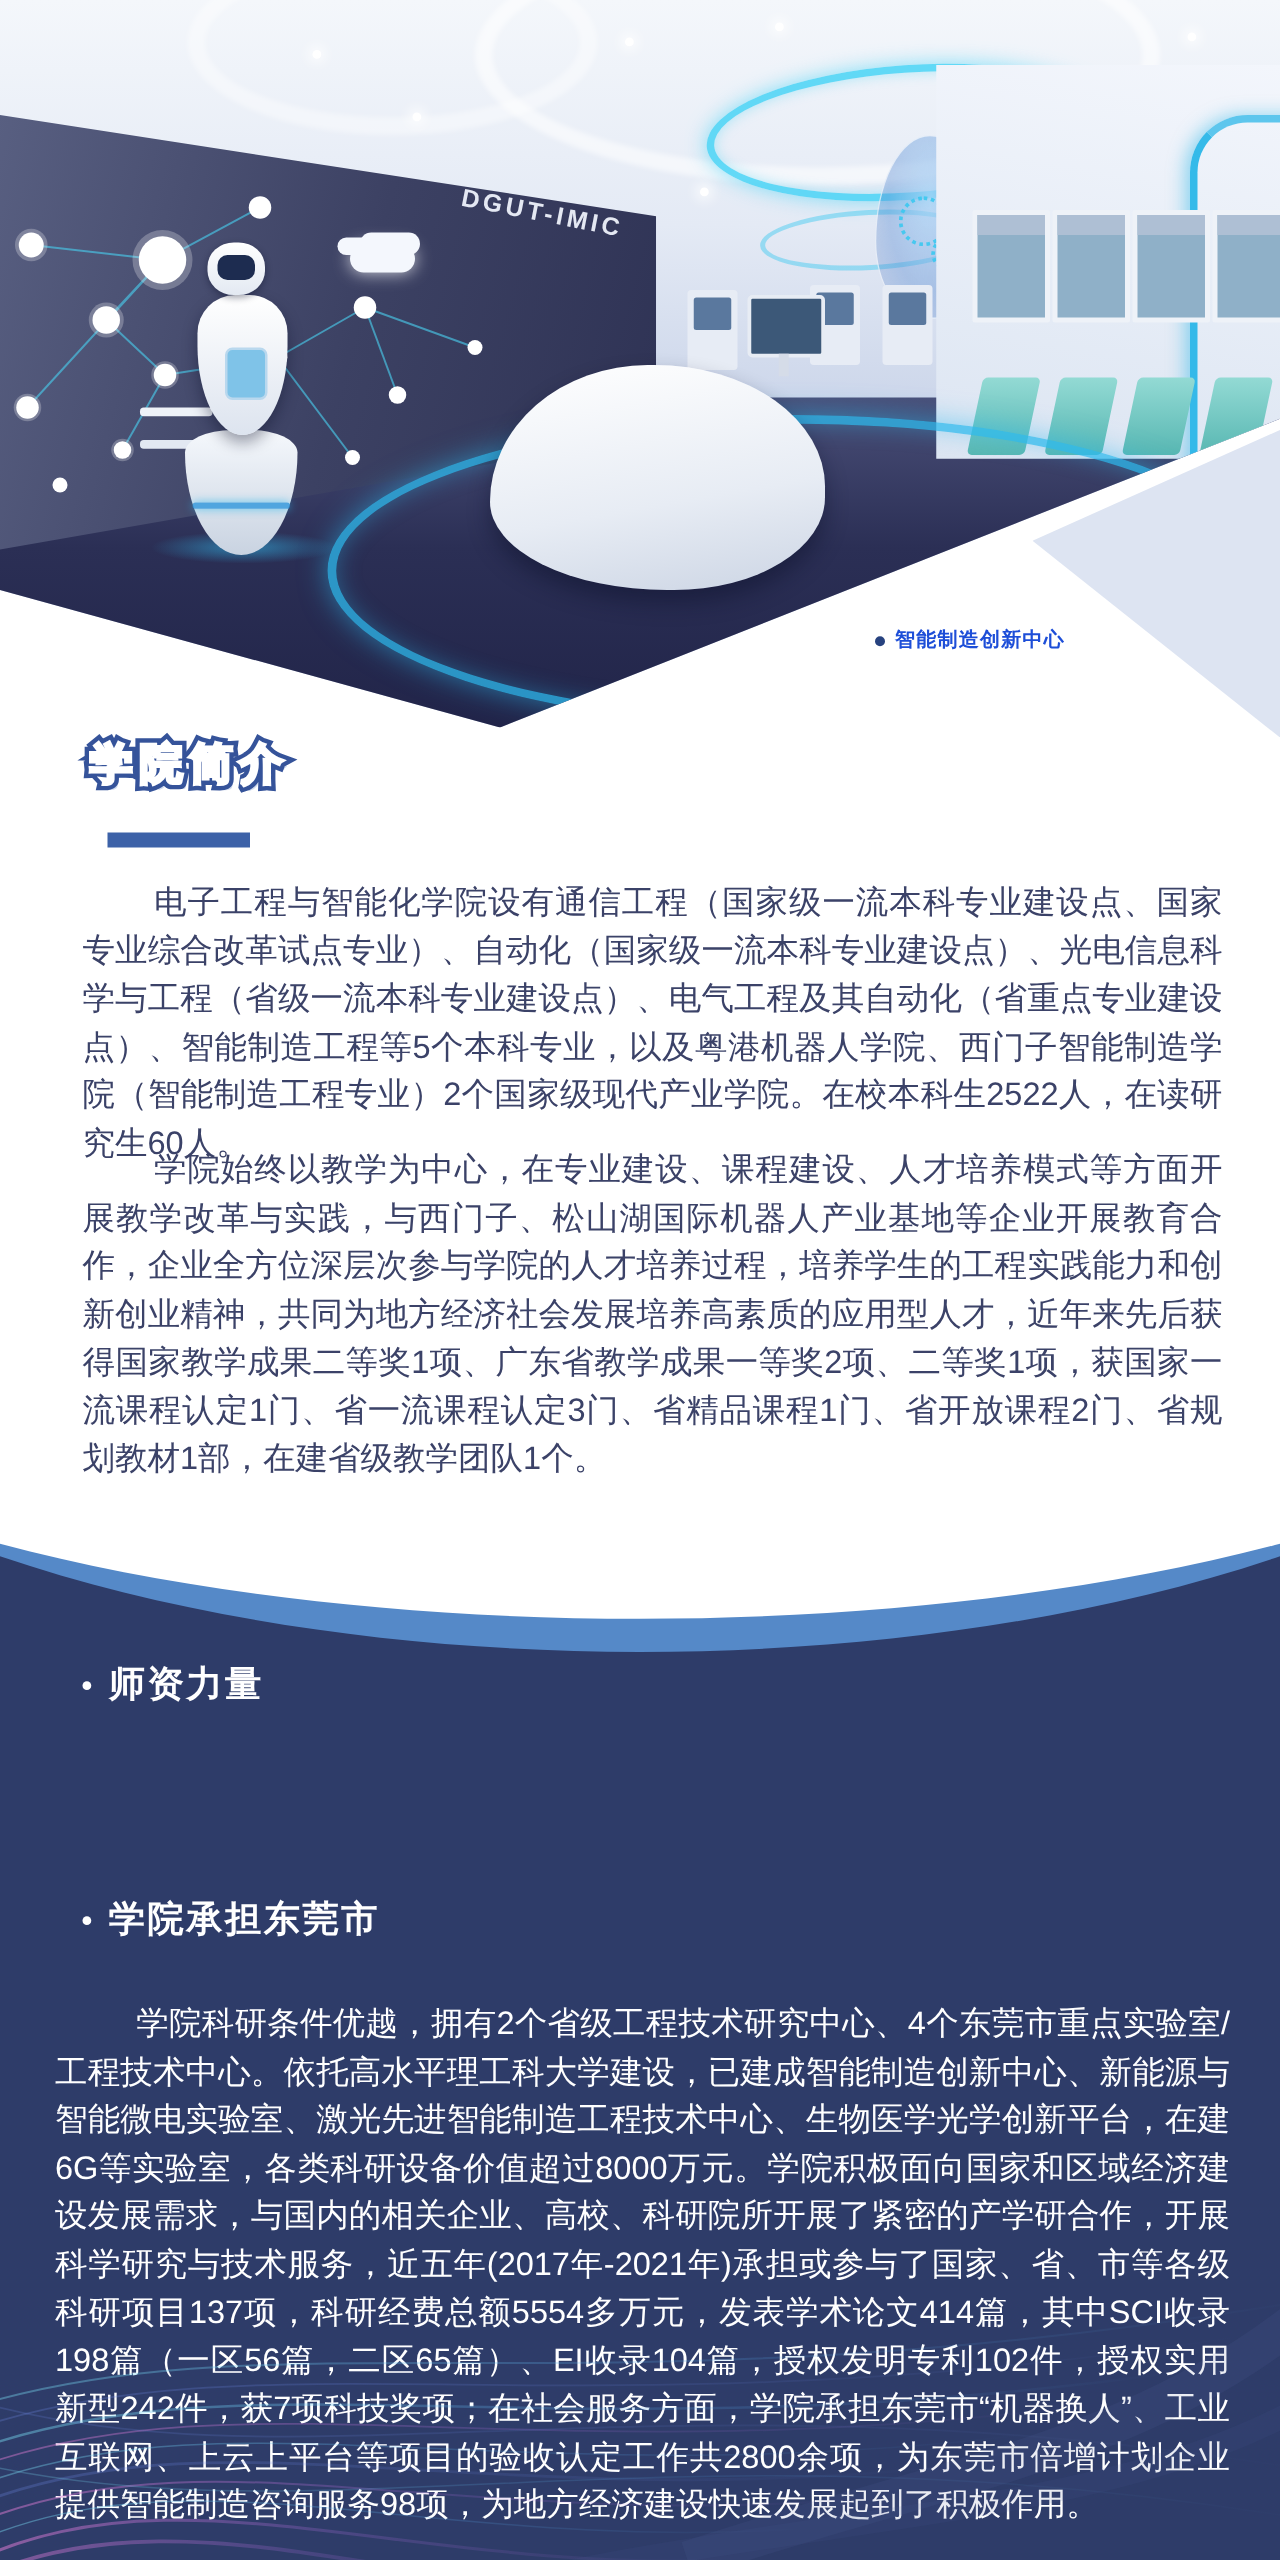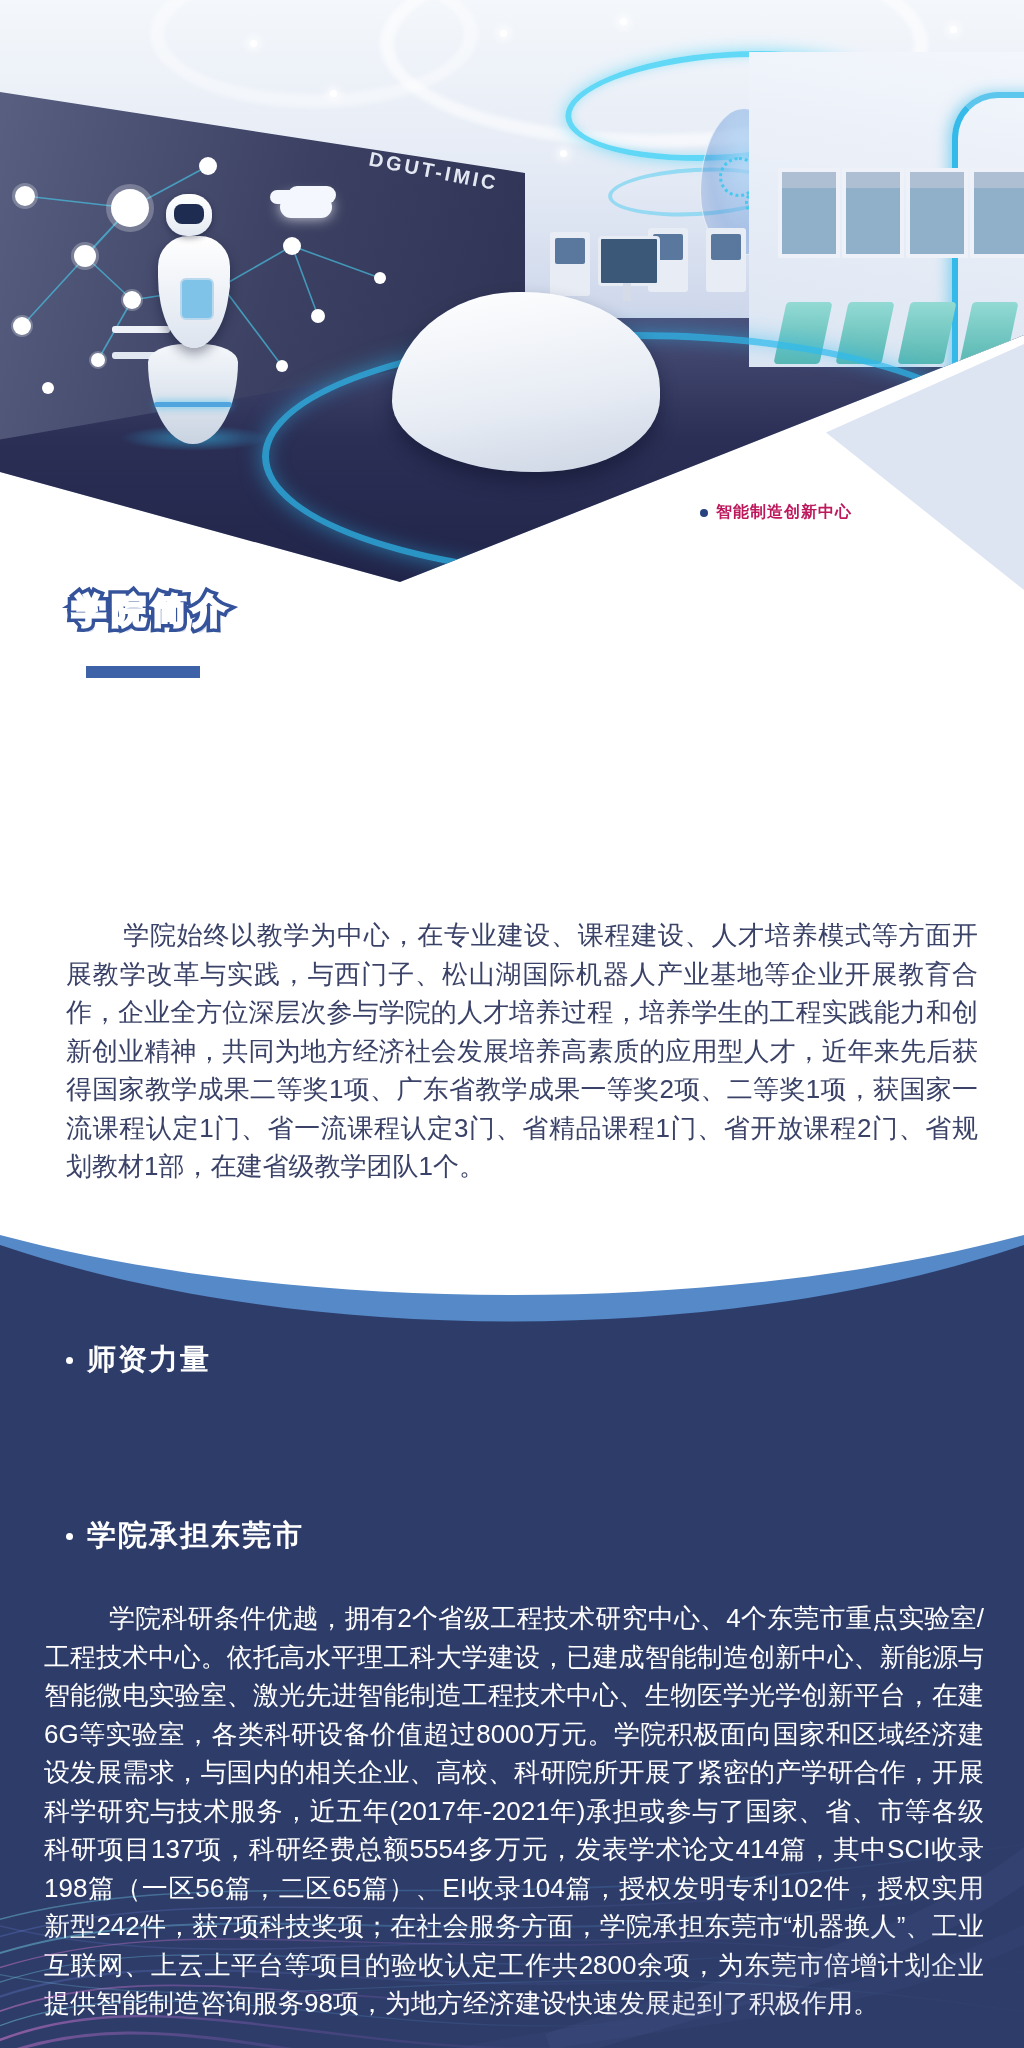--- a/index.html
+++ b/index.html
@@ -111,21 +111,21 @@
   .robot-base::after{content:"";position:absolute;left:6px;top:58px;right:6px;height:5px;border-radius:3px;background:rgba(45,150,220,.8);box-shadow:0 0 8px rgba(45,185,238,.8);}
   .robot-tray{position:absolute;left:112px;top:326px;width:58px;height:7px;border-radius:3px;background:#eef2f8;box-shadow:0 26px 0 #e2e8f2;}
   .robot-glow{position:absolute;left:120px;top:425px;width:150px;height:26px;border-radius:50%;background:radial-gradient(ellipse,rgba(50,190,240,.55) 0%,rgba(50,190,240,0) 70%);}
   
   .wedge{
     position:absolute;left:826px;top:344px;width:198px;height:246px;
     clip-path:polygon(100% 0,0 36%,100% 100%);background:#dde4f2;
   }
   
   .caption{position:absolute;left:700px;top:502px;display:flex;align-items:center;gap:8px;
-    color:#be185d;font-size:16px;font-weight:bold;letter-spacing:1px;justify-content:space-between;}
+    color:#1d4ed8;font-size:16px;font-weight:bold;letter-spacing:1px;justify-content:space-between;}
   .caption .dot{width:8px;height:8px;border-radius:50%;background:#27427f;}
   .title-wrap{position:absolute;left:72px;top:588px;height:64px;}
   .title-layer{font-size:34px;font-weight:bold;letter-spacing:6px;white-space:nowrap;}
   .title-back{color:#35539a;-webkit-text-stroke:10px #35539a;text-shadow:4px 5px 0 rgba(122,152,205,.35);}
   .title-front{position:absolute;left:0;top:0;color:#35539a;-webkit-text-stroke:3px #ffffff;}
   .title-underline{position:absolute;left:86px;top:666px;width:114px;height:12px;background:#3d62a8;}
   .intro-p{
     position:absolute;left:66px;width:912px;color:#3b4268;
     font-size:26px;line-height:38.5px;text-align:justify;text-indent:2.2em;
     font-weight:500;
@@ -134,21 +134,21 @@
   .p2{top:916px;}
   
   .navy{
     position:absolute;left:0;top:1220px;width:1024px;height:828px;
     background:#2e3c69;overflow:hidden;
   }
   .divider{position:absolute;left:0;top:0;width:1024px;height:110px;display:block;}
   .sec-heading{position:absolute;display:flex;align-items:center;gap:14px;color:#ffffff;}
   .sec-heading .hdot{width:7px;height:7px;border-radius:50%;background:#ffffff;}
   .sec-heading .htext{font-size:29px;font-weight:bold;letter-spacing:2px;}
-  .h1{left:66px;top:120px;}
+  .h1{left:66px;top:108px;}
   .h2{left:66px;top:296px;}
   .sec-body{
     position:absolute;left:44px;width:940px;color:#ffffff;
     font-size:26px;line-height:38.5px;text-align:justify;text-indent:2.5em;font-weight:500;
   }
   .b1{top:154px;}
   .b2{top:342px;margin-top:37px;}
   .streaks{position:absolute;left:0;bottom:0;width:1024px;height:370px;display:block;}
 </style>
 </head>
@@ -254,20 +254,21 @@
     <span class="dot"></span>
     <span>智能制造创新中心</span>
   </div>
 
   <div class="title-wrap">
     <div class="title-layer title-back">学院简介</div>
     <div class="title-layer title-front">学院简介</div>
   </div>
   <div class="title-underline"></div>
 
+  <div class="intro-p p1">电子工程与智能化学院设有通信工程（国家级一流本科专业建设点、国家专业综合改革试点专业）、自动化（国家级一流本科专业建设点）、光电信息科学与工程（省级一流本科专业建设点）、电气工程及其自动化（省重点专业建设点）、智能制造工程等5个本科专业，以及粤港机器人学院、西门子智能制造学院（智能制造工程专业）2个国家级现代产业学院。在校本科生2522人，在读研究生60人。</div>
   <div class="intro-p p2">学院始终以教学为中心，在专业建设、课程建设、人才培养模式等方面开展教学改革与实践，与西门子、松山湖国际机器人产业基地等企业开展教育合作，企业全方位深层次参与学院的人才培养过程，培养学生的工程实践能力和创新创业精神，共同为地方经济社会发展培养高素质的应用型人才，近年来先后获得国家教学成果二等奖1项、广东省教学成果一等奖2项、二等奖1项，获国家一流课程认定1门、省一流课程认定3门、省精品课程1门、省开放课程2门、省规划教材1部，在建省级教学团队1个。</div>
 
   <div class="navy">
     <svg class="divider" viewBox="0 0 1024 110" preserveAspectRatio="none">
       <path d="M0,0 L0,25 C300,127 724,127 1024,25 L1024,0 Z" fill="#5589c8"></path>
       <path d="M0,0 L0,15 C300,95 724,95 1024,15 L1024,0 Z" fill="#ffffff"></path>
     </svg>
 
     <div class="sec-heading h1">
       <span class="hdot"></span>

